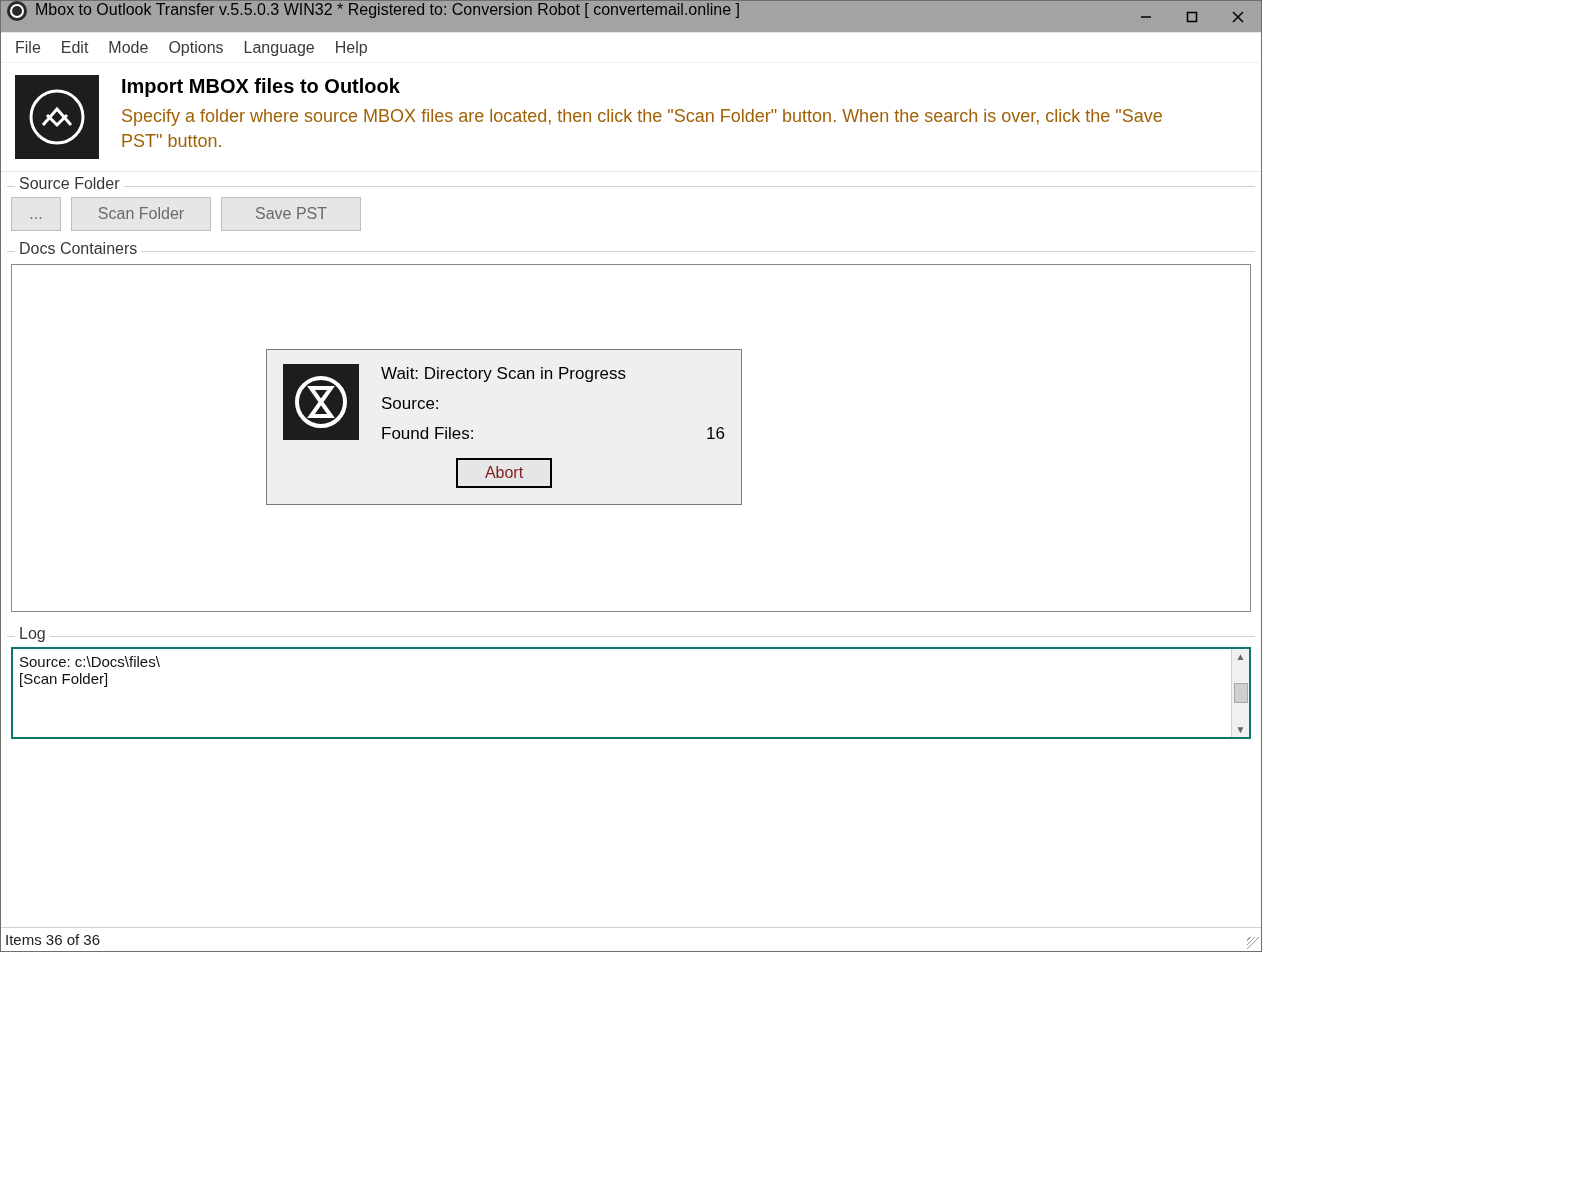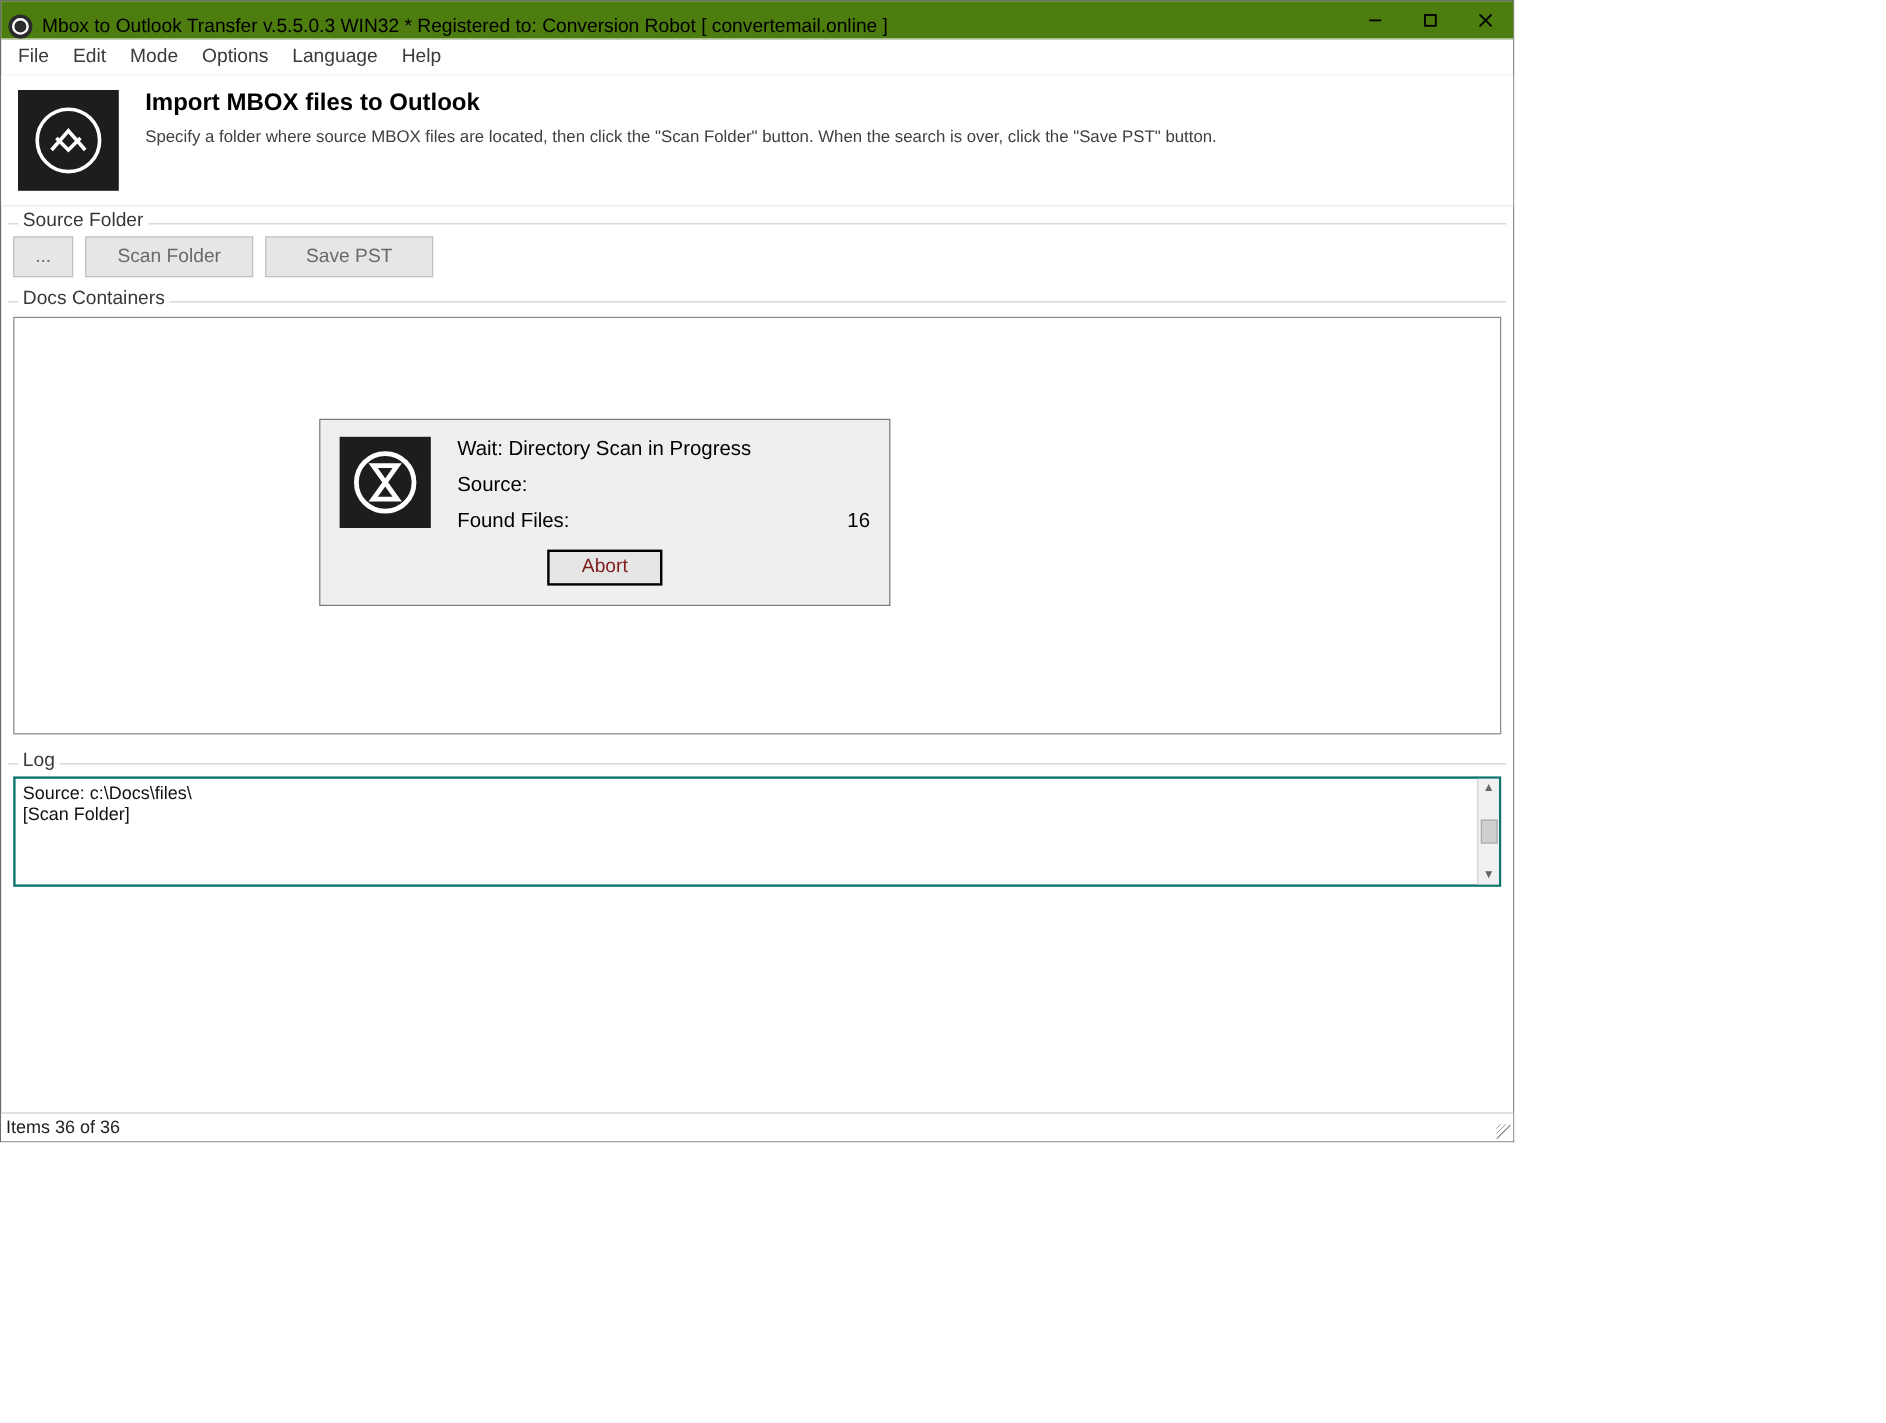--- a/index.html
+++ b/index.html
@@ -20,23 +20,23 @@
     border: 1px solid #6e6e6e;
     display: flex;
     flex-direction: column;
     position: relative;
     background: #fff;
   }
   
   .titlebar {
     height: 32px;
     display: flex;
-    align-items: flex-end;
+    align-items: flex-start;
     border-bottom: 1px solid #e5e5e5;
-    background: #4d7c0f;
+    background: #a3a3a3;
   }
   .titlebar .app-icon {
     width: 20px; height: 20px; margin: 0 6px 0 6px;
     background: #2a2a2a;
     border-radius: 50%;
     position: relative;
     display:flex;align-items:center;justify-content:center;
   }
   .titlebar .app-icon::after{
     content:""; width:10px;height:10px;border:2px solid #fff;border-radius:50%;
@@ -77,21 +77,21 @@
   }
   .header-logo {
     width: 84px; height: 84px;
     background:#1d1d1d;
     display:flex;align-items:center;justify-content:center;
     flex:0 0 auto;
   }
   .header-logo svg { fill:none; stroke:#fff; stroke-width:3; }
   .header-text { padding-left: 22px; }
   .header-title { font-size: 20px; font-weight: 600; margin-bottom: 6px; }
-  .header-desc  { font-size: 14px; color:#404040; line-height:1.4; max-width: 1060px;}
+  .header-desc  { font-size: 18px; color:#a16207; line-height:1.4; max-width: 1060px;}
   
   .group {
     border-top: 1px solid #cfcfcf;
     margin: 14px 6px 0 6px;
     padding: 0 4px 6px 4px;
     position: relative;
   }
   .group-legend {
     position: absolute;
     top: -12px;

